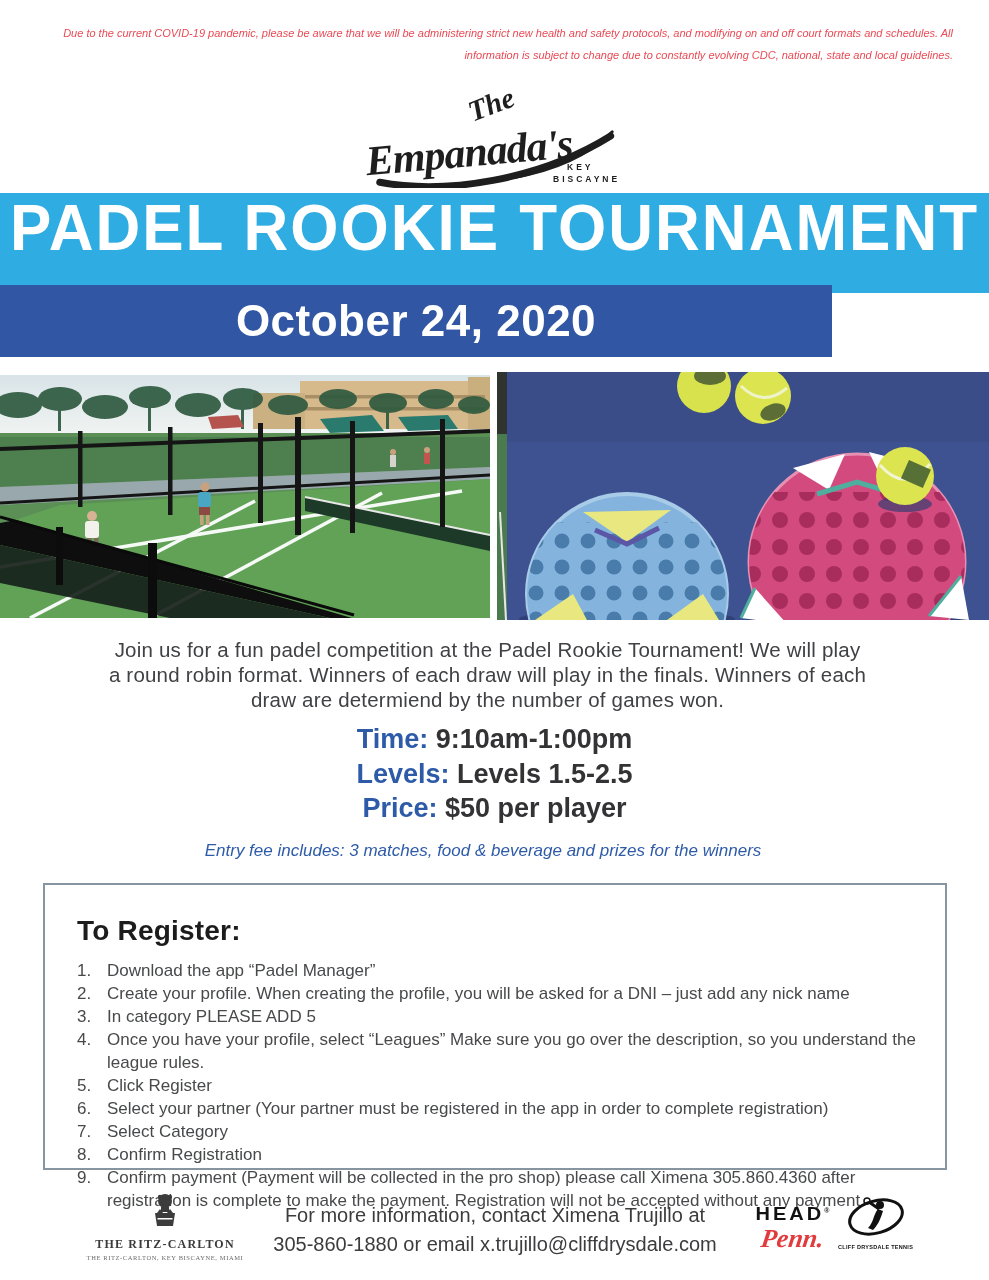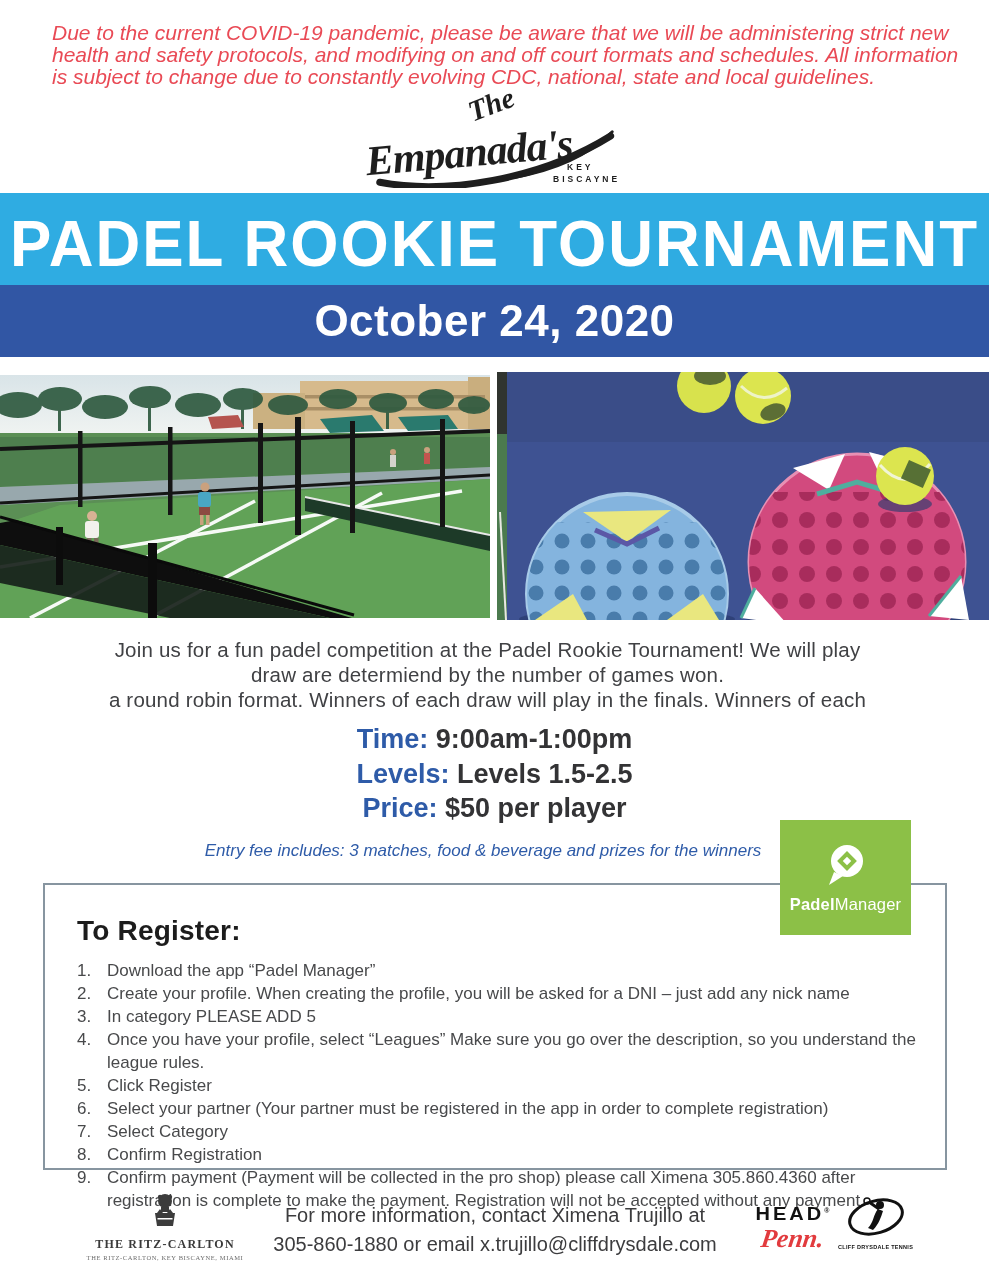--- a/index.html
+++ b/index.html
@@ -1,32 +1,32 @@
 <!DOCTYPE html>
 <html><head>
 <meta charset="utf-8">
 <style>
   html,body{margin:0;padding:0;background:#fff;}
   .page{position:relative;width:989px;height:1280px;background:#ffffff;overflow:hidden;
         font-family:"Liberation Sans",sans-serif;}
   .abs{position:absolute;}
 
   
-  .covid{left:52px;top:22px;width:909px;text-align:left;font-style:italic;
-         font-size:21px;line-height:22px;color:#E94A55;}
+  .covid{left:44px;top:22px;width:909px;text-align:right;font-style:italic;
+         font-size:11px;line-height:22px;color:#E94A55;}
 
   
   .brand{left:360px;top:80px;width:270px;height:108px;}
 
   
   .banner-title{left:0;top:193px;width:989px;height:100px;background:#2FACE2;
-        display:flex;align-items:center;justify-content:center;}
+        display:flex;justify-content:center;}
   .banner-title span{color:#fff;font-size:62px;font-weight:bold;letter-spacing:2px;
         transform:scaleY(1.04);white-space:nowrap;}
-  .banner-date{left:0;top:285px;width:989px;height:72px;background:#3156A4;
+  .banner-date{left:0;top:285px;width:832px;height:72px;background:#3156A4;
         display:flex;align-items:center;justify-content:center;}
   .banner-date span{color:#fff;font-size:44px;font-weight:bold;letter-spacing:0.5px;}
 
   
   .photo-left{left:0;top:375px;width:490px;height:243px;}
   .photo-right{left:497px;top:372px;width:492px;height:248px;}
   .photo-left svg,.photo-right svg,.brand svg{display:block;width:100%;height:100%;}
 
   
   .intro{left:0;top:637px;width:975px;text-align:center;color:#404144;
@@ -237,50 +237,41 @@
         <ellipse cx="408" cy="132" rx="27" ry="8" fill="#2c3c6e" opacity="0.65"></ellipse>
         <circle cx="408" cy="104" r="29" fill="#dce54f"></circle>
         <path d="M383,93 Q408,122 433,92" stroke="#f1f5d4" stroke-width="3" fill="none"></path>
         <rect x="412" y="88" width="24" height="20" fill="#577035" transform="rotate(24 412 88)"></rect>
       </g>
     </svg>
   </div>
 
   <div class="abs intro">
     <div>Join us for a fun padel competition at the Padel Rookie Tournament! We will play</div>
+    <div>a round robin format. Winners of each draw will play in the finals. Winners of each</div>
     <div>draw are determiend by the number of games won.</div>
-    <div>a round robin format. Winners of each draw will play in the finals. Winners of each</div>
   </div>
 
   <div class="abs details">
     <div class="row">
       <span class="lbl">Time:</span>
-      <span class="val">9:00am-1:00pm</span>
+      <span class="val">9:10am-1:00pm</span>
     </div>
     <div class="row">
       <span class="lbl">Levels:</span>
       <span class="val">Levels 1.5-2.5</span>
     </div>
     <div class="row">
       <span class="lbl">Price:</span>
       <span class="val">$50 per player</span>
     </div>
   </div>
 
   <div class="abs note">Entry fee includes: 3 matches, food &amp; beverage and prizes for the winners</div>
 
-  <div class="abs pm-box">
-    <svg width="42" height="46" viewBox="0 0 42 46">
-      <circle cx="22" cy="20" r="16" fill="#ffffff"></circle>
-      <polygon points="9,31 4,44 18,35" fill="#ffffff"></polygon>
-      <rect x="15" y="13" width="14" height="14" fill="#8CC047" transform="rotate(45 22 20)"></rect>
-      <rect x="19" y="17" width="6" height="6" fill="#ffffff" transform="rotate(45 22 20)"></rect>
-    </svg>
-    <div class="pm-text"><b>Padel</b><span>Manager</span></div>
-  </div>
 
   <div class="abs reg-box">
     <div class="reg-heading">To Register:</div>
     <ol class="steps">
       <li class="step">
           <span class="num">1.</span>
           <span class="txt">Download the app “Padel Manager”</span>
         </li>
       <li class="step">
           <span class="num">2.</span>

